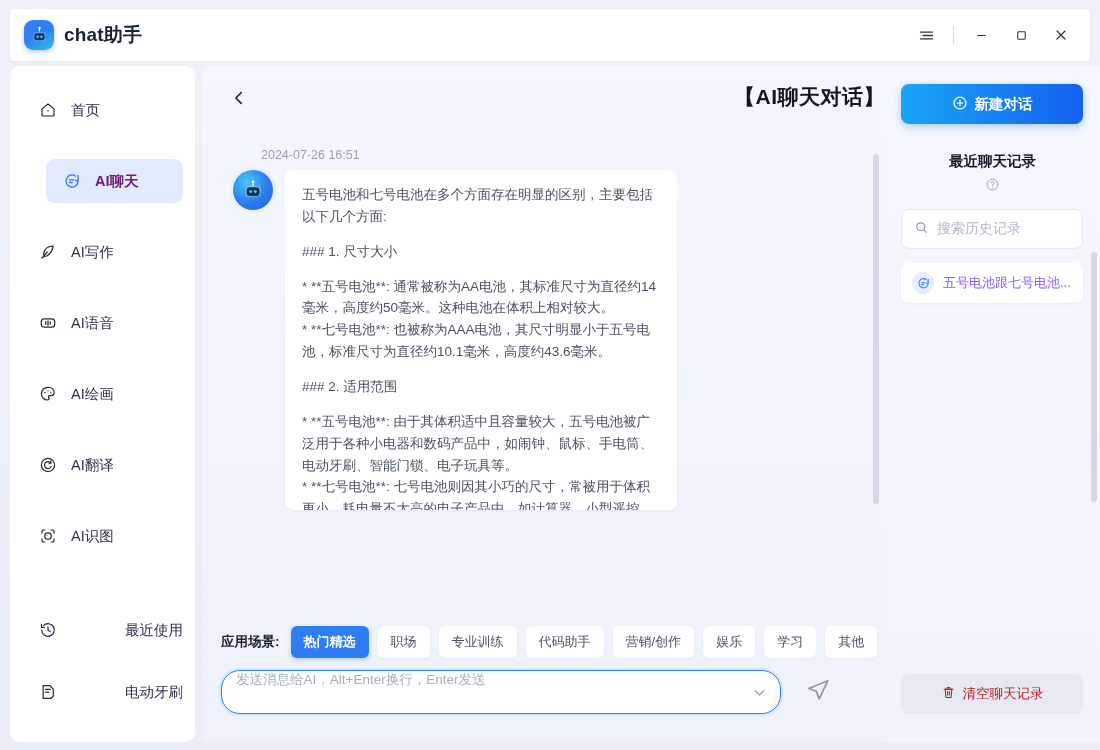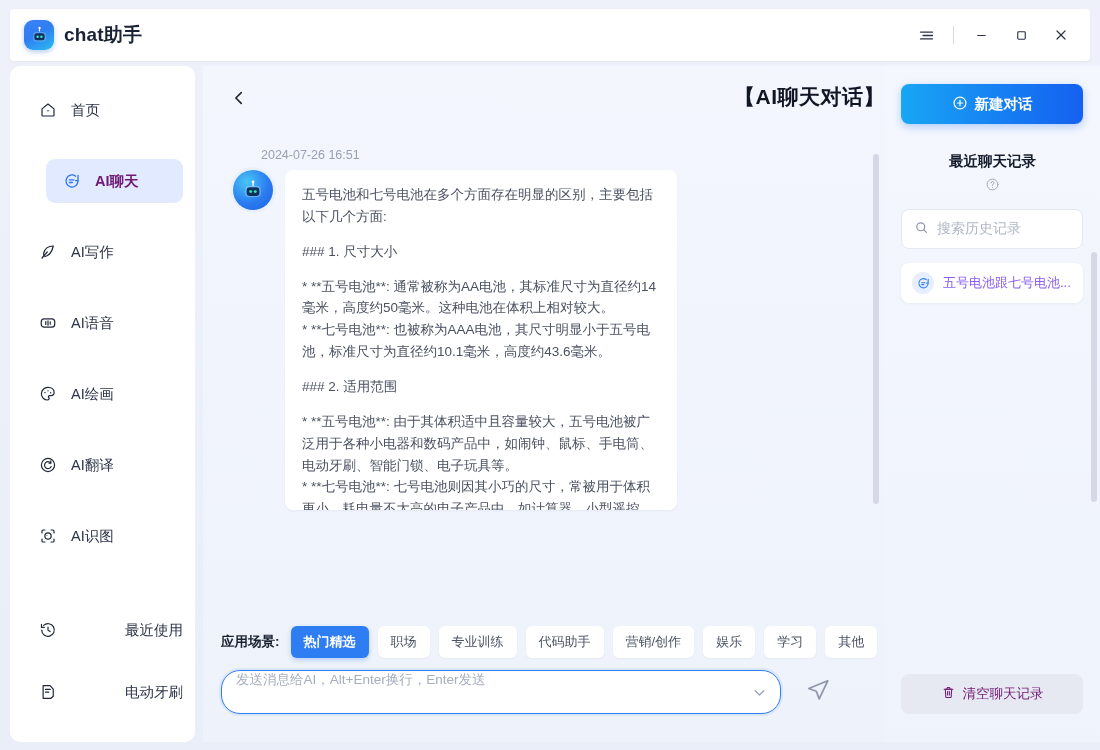--- a/index.html
+++ b/index.html
@@ -194,21 +194,21 @@
     font-size: 13px; color: #8b5cf6; white-space: nowrap;
     overflow: hidden; text-overflow: ellipsis;
   }
   .rscroll {
     position: absolute; right: 3px; top: 186px;
     width: 6px; height: 250px; background: #d6d8e8; border-radius: 4px;
   }
   .clearbtn {
     position: absolute; left: 16px; bottom: 28px;
     width: 182px; height: 40px; border-radius: 8px;
-    background: #e6e9f1; color: #701a75; font-size: 13.5px;
+    background: #e6e9f1; color: #b91c1c; font-size: 13.5px;
     display: flex; align-items: center; justify-content: center; gap: 7px;
     cursor: pointer;
   }
 </style>
 </head>
 <body>
 
 <div class="app">
 
   <div class="titlebar">

